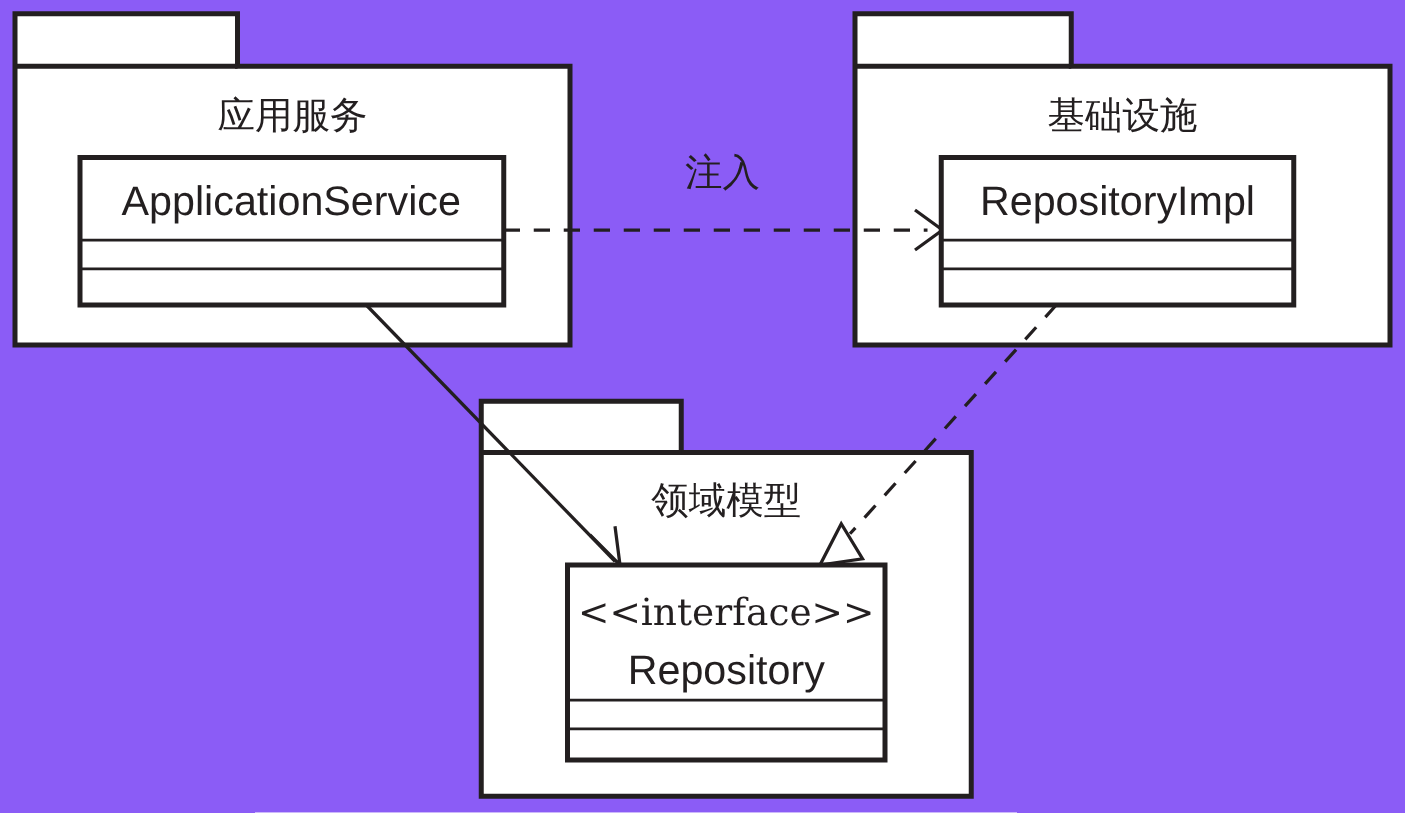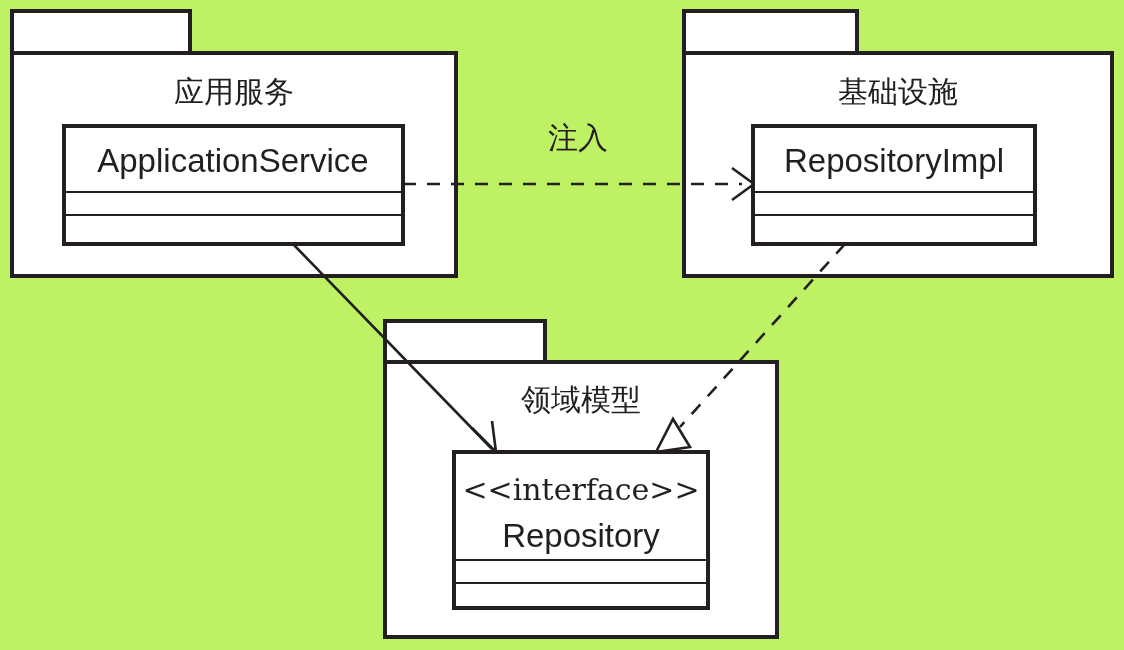--- a/index.html
+++ b/index.html
@@ -4,21 +4,21 @@
 <style>
   html, body {
     margin: 0;
     padding: 0;
     background: #ffffff;
   }
   #diagram-root {
     position: relative;
     width: 1124px;
     height: 650px;
-    background: #bef264;
+    background: #8b5cf6;
     font-family: "Liberation Sans", sans-serif;
     overflow: hidden;
   }
   svg#uml-canvas {
     display: block;
     width: 1124px;
     height: 650px;
   }
   .pkg-shape {
     fill: #ffffff;

